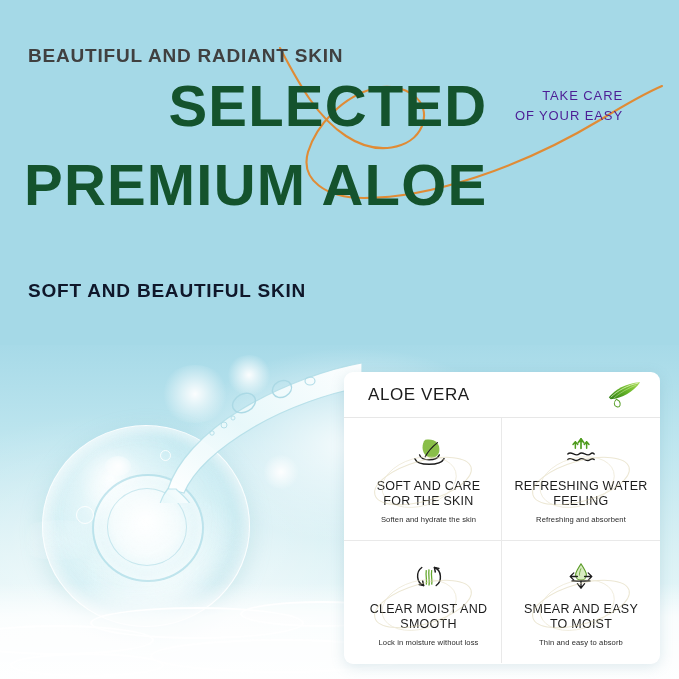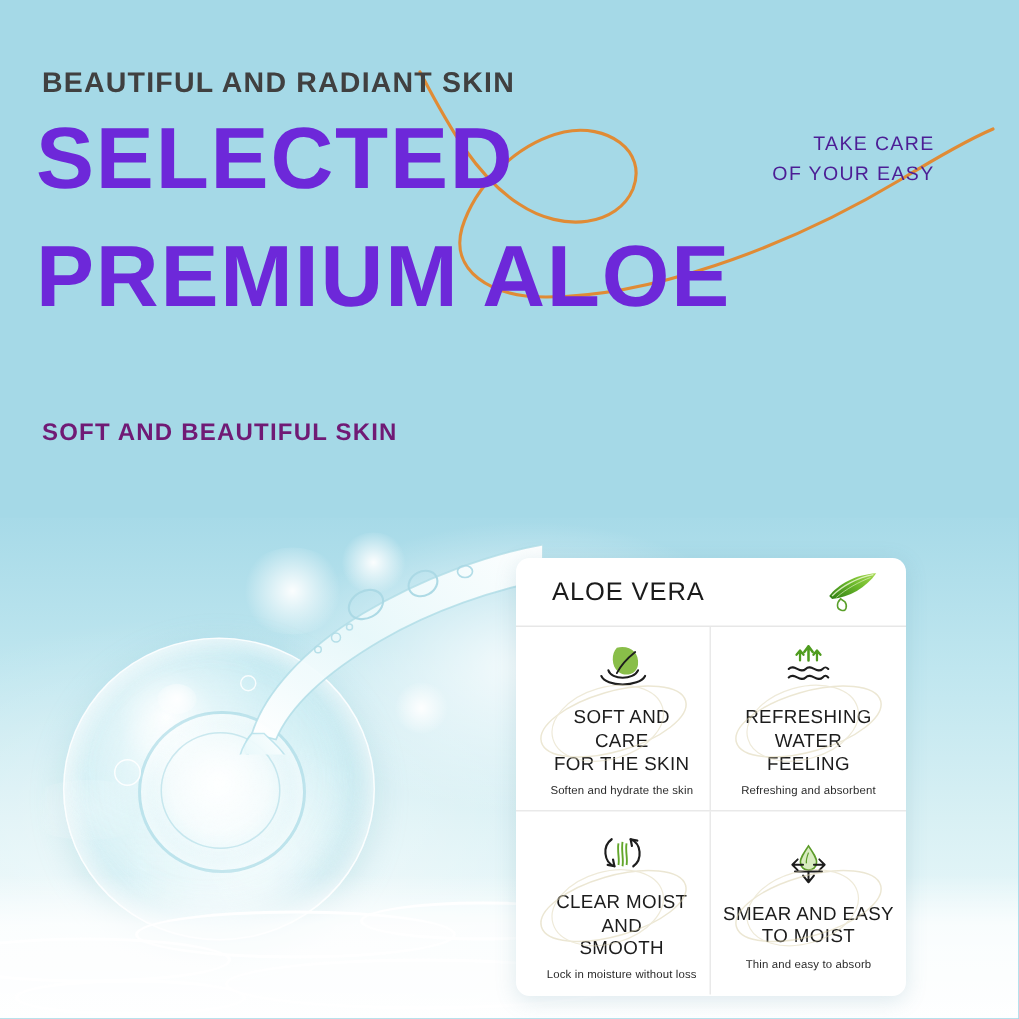--- a/index.html
+++ b/index.html
@@ -137,65 +137,66 @@
     top: 45px;
     font-size: 19px;
     font-weight: bold;
     letter-spacing: 0.8px;
     color: #404040;
   }
   .headline {
     position: absolute;
     left: 24px;
     top: 78px;
-    color: #6d28d9;
+    color: #14532d;
     font-size: 58px;
     line-height: 0.98;
     font-weight: bold;
     letter-spacing: 1.2px;
+    text-align: right;
   }
   .headline .l2 { display: block; margin-top: 22px; }
 
   .takecare {
     position: absolute;
     right: 56px;
     top: 86px;
     text-align: right;
     color: #4c1d95;
     font-size: 13px;
     font-weight: normal;
     letter-spacing: 0.9px;
     line-height: 1.55;
   }
 
   .subhead {
     position: absolute;
     left: 28px;
     top: 280px;
-    font-size: 16px;
+    font-size: 19px;
     font-weight: bold;
     letter-spacing: 0.8px;
-    color: #701a75;
+    color: #0f172a;
   }
 
   .swoosh {
     position: absolute;
     left: 0;
     top: 0;
     width: 679px;
     height: 345px;
     pointer-events: none;
   }
 
   
   .card {
     position: absolute;
     left: 344px;
     top: 372px;
-    width: 260px;
+    width: 316px;
     height: 292px;
     background: #ffffff;
     border-radius: 9px;
     box-shadow: 0 3px 14px rgba(80,140,160,0.18);
     overflow: hidden;
   }
   .card-header {
     position: relative;
     height: 46px;
     border-bottom: 1px solid #e7e7e7;

